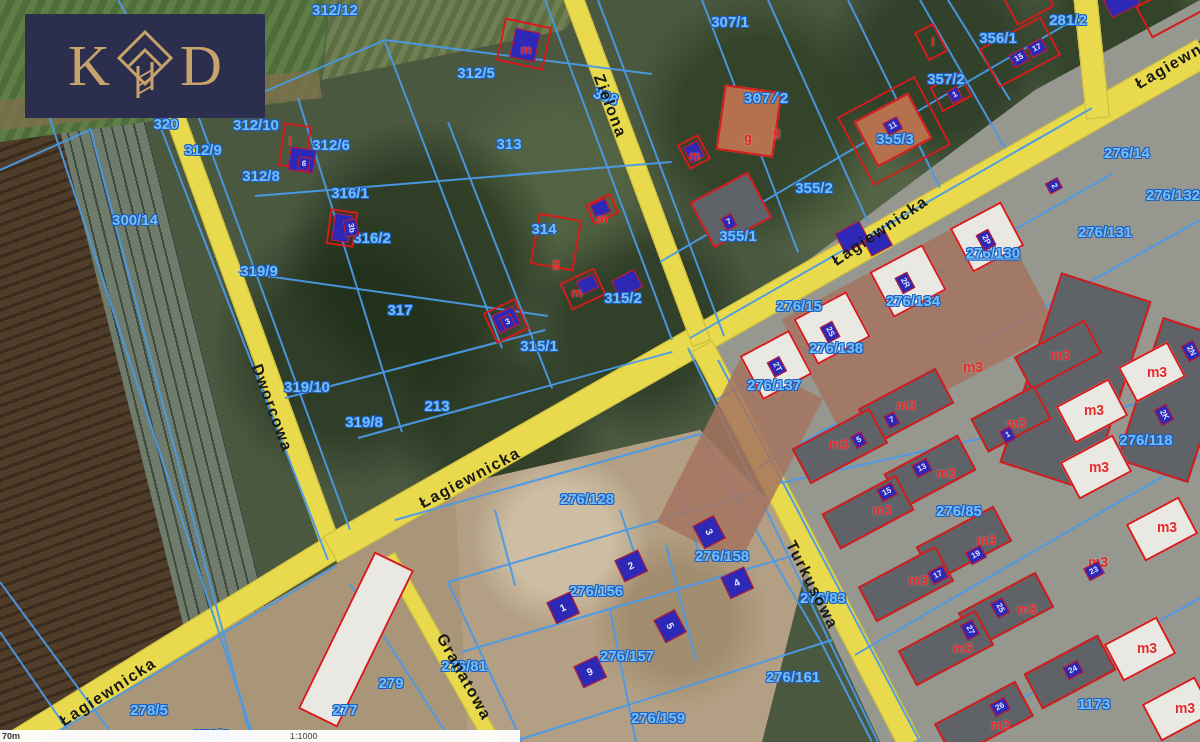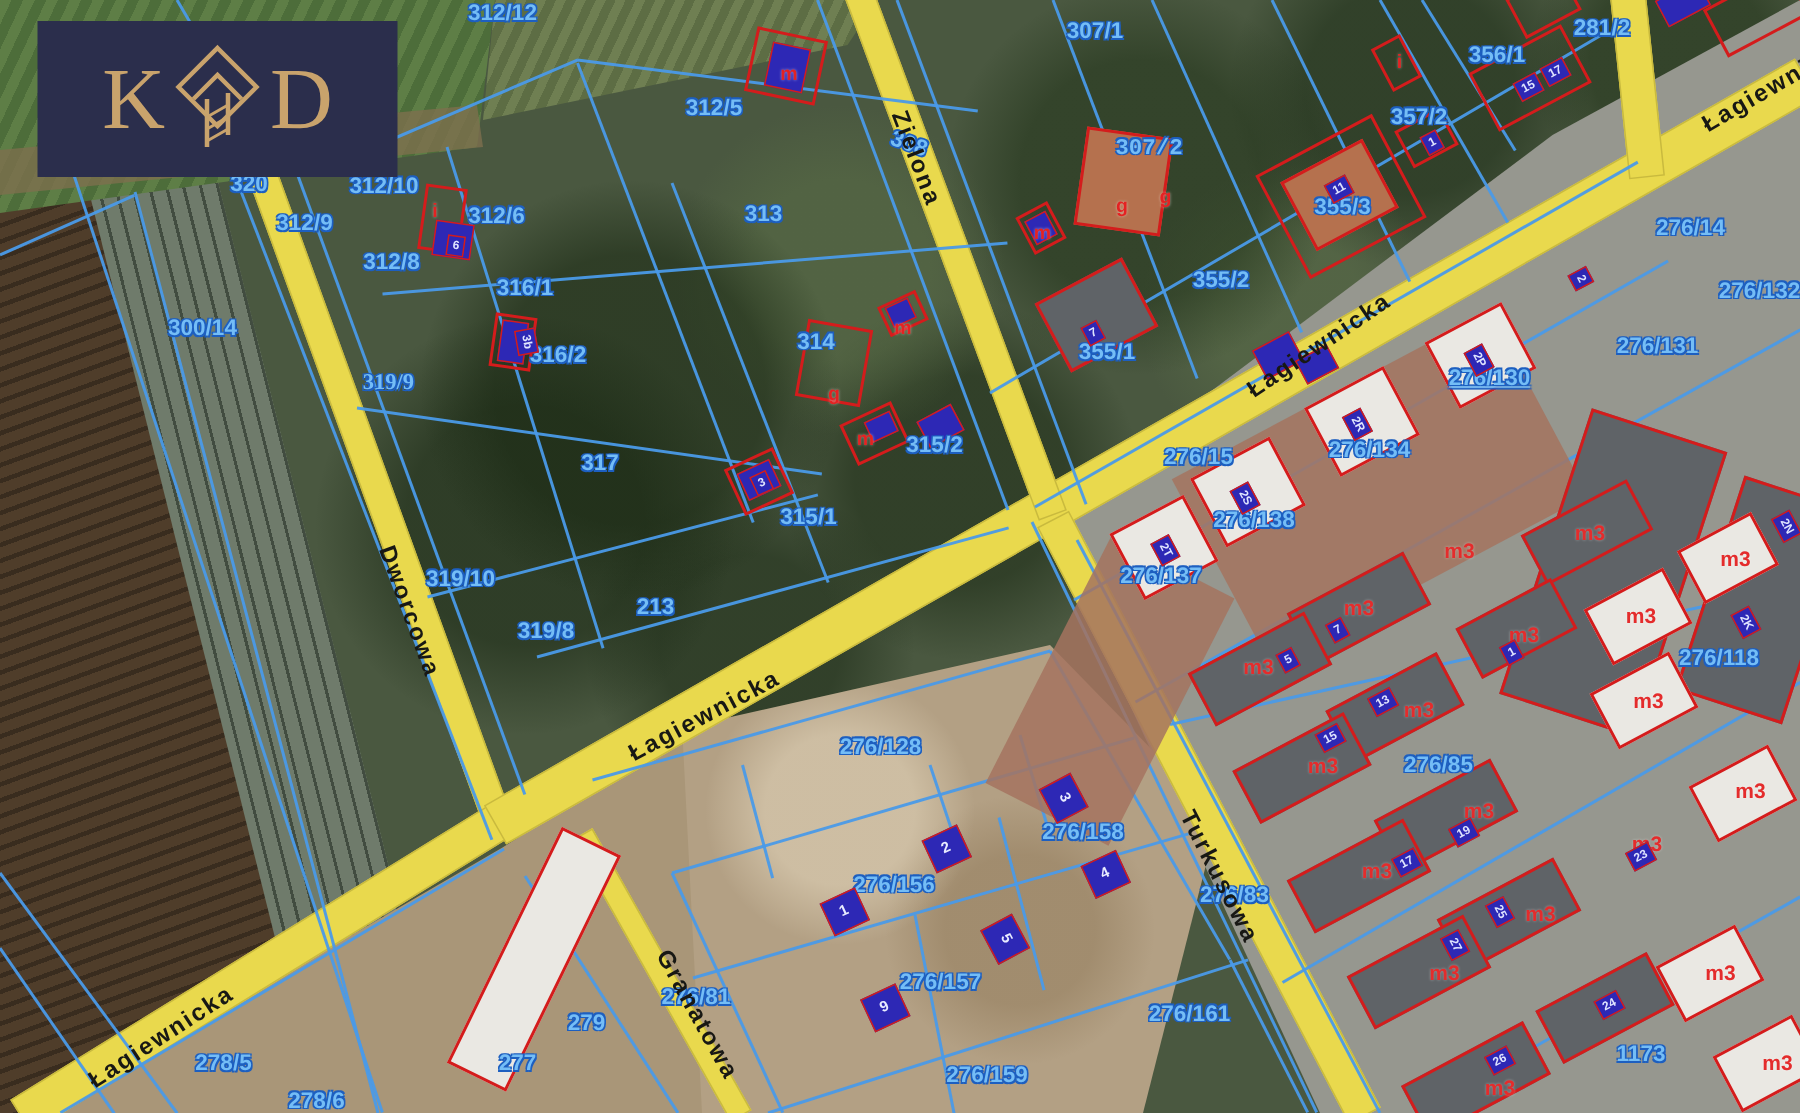--- a/index.html
+++ b/index.html
@@ -218,21 +218,21 @@
       <div class="plabel" style="left: 895px; top: 138px; transform: translate(-50%, -50%) rotate(0deg);">355/3</div>
       <div class="plabel" style="left: 814px; top: 187px; transform: translate(-50%, -50%) rotate(0deg);">355/2</div>
       <div class="plabel" style="left: 738px; top: 235px; transform: translate(-50%, -50%) rotate(0deg);">355/1</div>
       <div class="plabel" style="left: 544px; top: 228px; transform: translate(-50%, -50%) rotate(0deg);">314</div>
       <div class="plabel" style="left: 623px; top: 297px; transform: translate(-50%, -50%) rotate(0deg);">315/2</div>
       <div class="plabel" style="left: 539px; top: 345px; transform: translate(-50%, -50%) rotate(0deg);">315/1</div>
       <div class="plabel" style="left: 350px; top: 192px; transform: translate(-50%, -50%) rotate(0deg);">316/1</div>
       <div class="plabel" style="left: 372px; top: 237px; transform: translate(-50%, -50%) rotate(0deg);">316/2</div>
       <div class="plabel" style="left: 400px; top: 309px; transform: translate(-50%, -50%) rotate(0deg);">317</div>
       <div class="plabel" style="left: 437px; top: 405px; transform: translate(-50%, -50%) rotate(0deg);">213</div>
-      <div class="plabel" style="left: 259px; top: 256px; transform: translate(-50%, -50%) rotate(0deg); font-family: Liberation Serif, serif;">319/9</div>
+      <div class="plabel" style="left: 259px; top: 270px; transform: translate(-50%, -50%) rotate(0deg);">319/9</div>
       <div class="plabel" style="left: 307px; top: 386px; transform: translate(-50%, -50%) rotate(0deg);">319/10</div>
       <div class="plabel" style="left: 364px; top: 421px; transform: translate(-50%, -50%) rotate(0deg);">319/8</div>
       <div class="plabel" style="left: 135px; top: 219px; transform: translate(-50%, -50%) rotate(0deg);">300/14</div>
       <div class="plabel" style="left: 606px; top: 96px; transform: translate(-50%, -50%) rotate(20deg);">308</div>
       <div class="plabel" style="left: 1127px; top: 152px; transform: translate(-50%, -50%) rotate(0deg);">276/14</div>
       <div class="plabel" style="left: 1173px; top: 194px; transform: translate(-50%, -50%) rotate(0deg);">276/132</div>
       <div class="plabel" style="left: 1105px; top: 231px; transform: translate(-50%, -50%) rotate(0deg);">276/131</div>
       <div class="plabel" style="left: 993px; top: 252px; transform: translate(-50%, -50%) rotate(0deg); text-decoration: underline;">276/130</div>
       <div class="plabel" style="left: 913px; top: 300px; transform: translate(-50%, -50%) rotate(0deg);">276/134</div>
       <div class="plabel" style="left: 799px; top: 305px; transform: translate(-50%, -50%) rotate(0deg);">276/15</div>
@@ -328,13 +328,17 @@
     <span class="ltr">K</span>
     <svg width="62" height="80" viewBox="0 0 62 80">
       <path d="M31 6 L57 32 L31 58 L5 32 Z" fill="none" stroke="#c9a36c" stroke-width="3"></path>
       <path d="M15 40 L31 24 L47 40" fill="none" stroke="#c9a36c" stroke-width="3"></path>
       <path d="M24 72 L24 40 M38 64 L38 36" fill="none" stroke="#c9a36c" stroke-width="3"></path>
       <path d="M24 52 L38 44 M24 60 L38 52 M24 68 L38 60" fill="none" stroke="#c9a36c" stroke-width="2"></path>
     </svg>
     <span class="ltr">D</span>
   </div>
 
+  <div id="scalebar">
+    <span class="dist">70m</span>
+    <span class="scale">1:1000</span>
+  </div>
 </div>
 
 </body></html>

